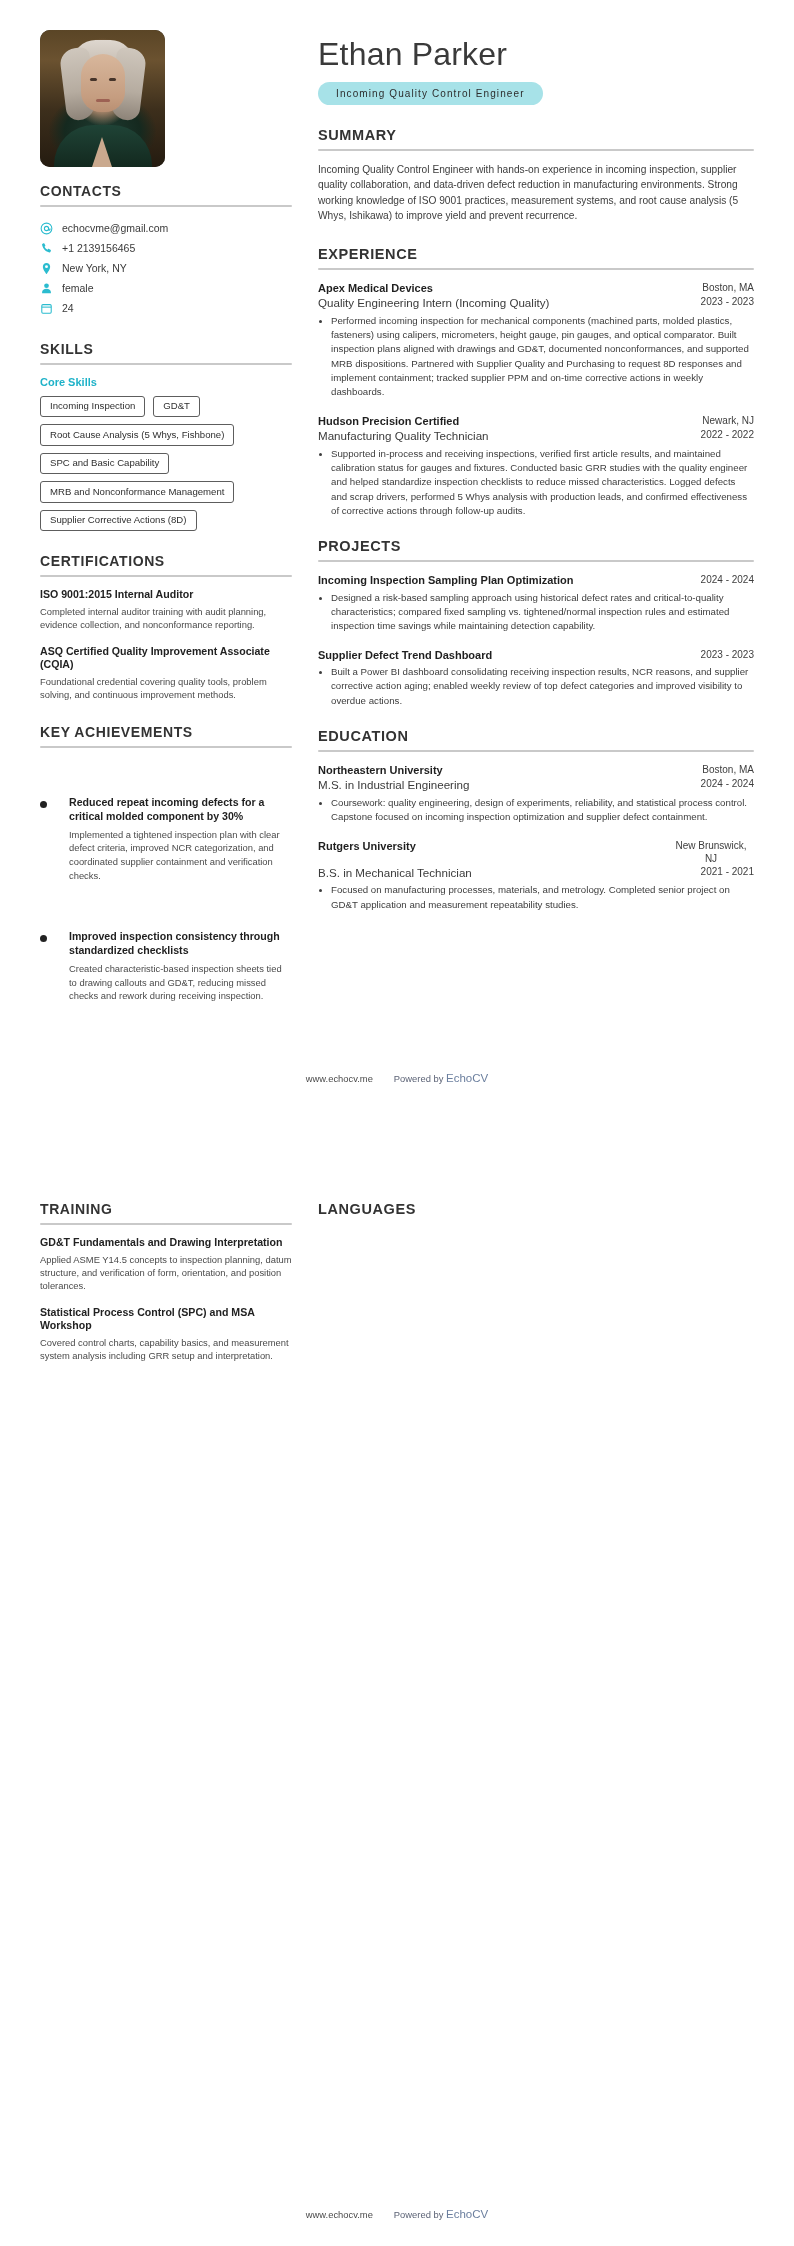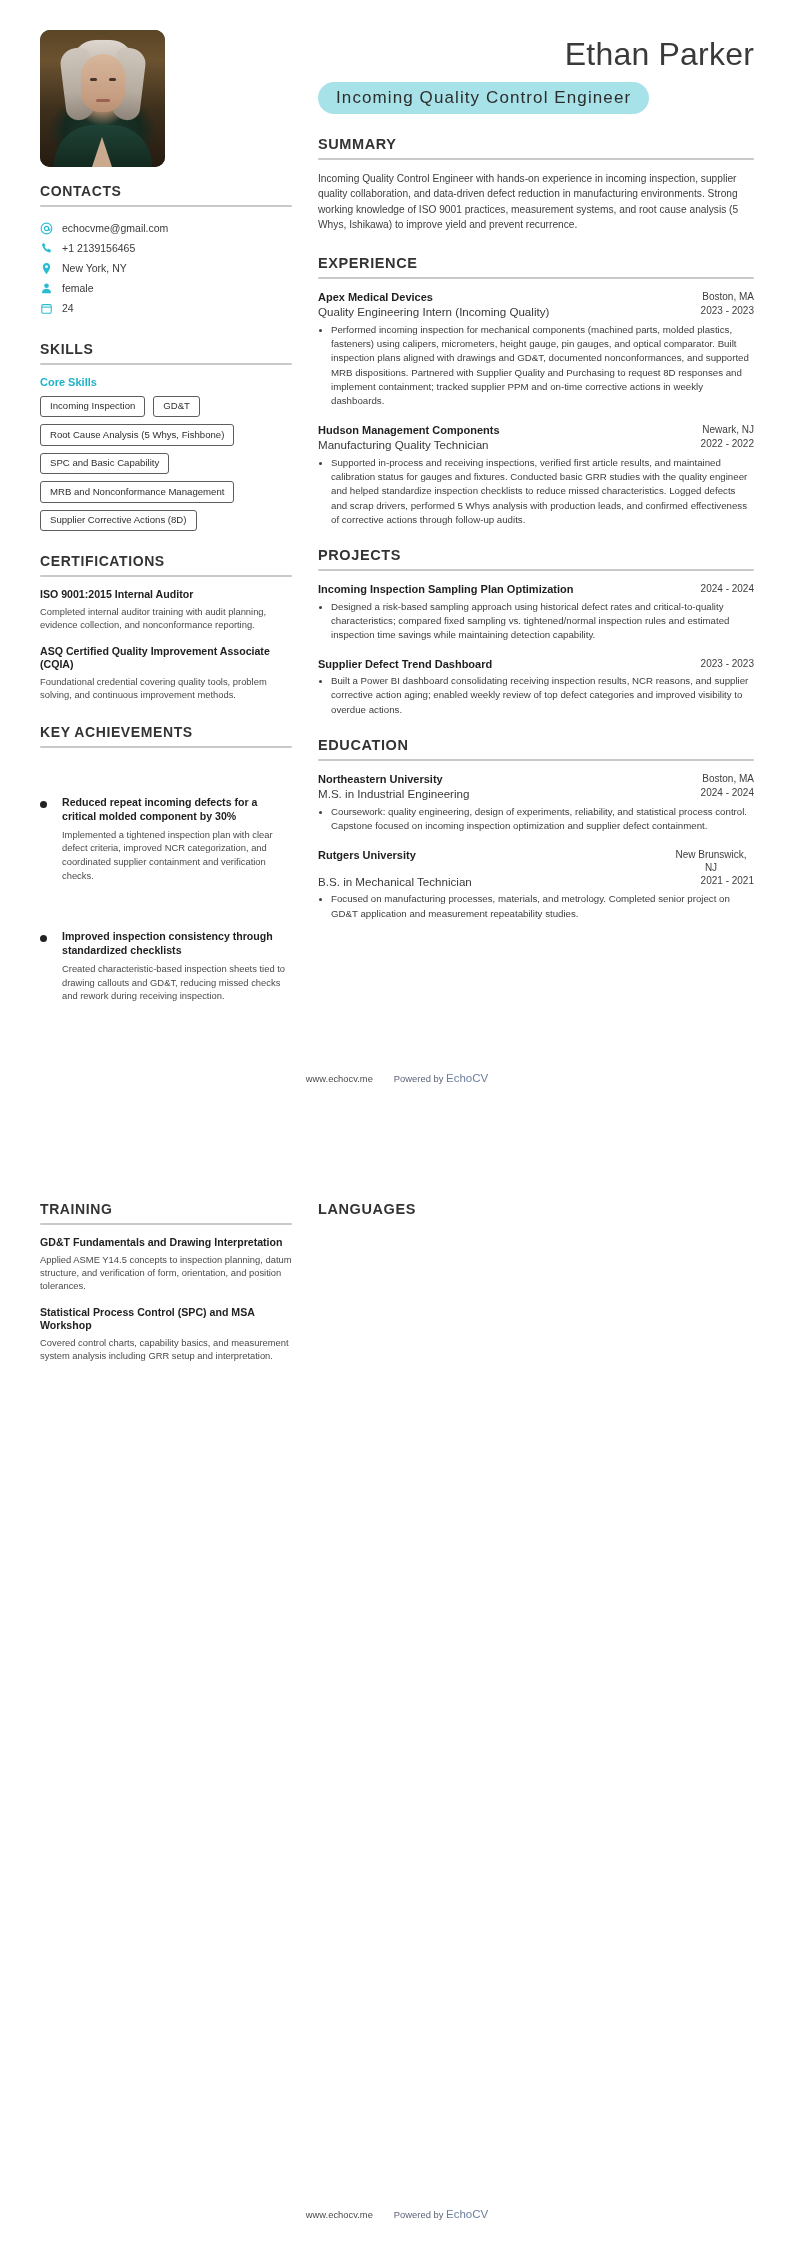--- a/index.html
+++ b/index.html
@@ -156,50 +156,49 @@
     margin-bottom: 3px;
   }
   .lentry-desc {
     font-size: 9.4px;
     color: #4a4a4a;
     line-height: 1.43;
   }
   .block { margin-bottom: 22px; }
 
   
-  .ach { display: flex; gap: 15px; margin-bottom: 14px; margin-top: 48px; }
+  .ach { display: flex; gap: 22px; margin-bottom: 14px; margin-top: 48px; }
   .ach-bullet {
     flex: 0 0 7px;
     width: 7px; height: 7px; border-radius: 50%;
     background: #222; margin-top: 5px;
   }
   .ach-body { flex: 1 1 auto; min-width: 0; }
   .ach-title {
     font-size: 10.6px; font-weight: 700; color: #1f1f1f;
     line-height: 1.32; margin-bottom: 4px;
   }
   .ach-desc { font-size: 9.4px; color: #4a4a4a; line-height: 1.45; }
 
   
   .name {
     font-size: 32px;
     font-weight: 400;
     color: #3a3a3a;
     letter-spacing: 0.2px;
     line-height: 1.05;
     margin: 8px 0 10px 0;
-    text-align: right;
   }
   .title-pill {
     display: inline-block;
     background: #a7e2e8;
     color: #2d2d2d;
     border-radius: 16px;
     padding: 6px 18px;
-    font-size: 17px;
+    font-size: 10px;
     font-weight: 500;
     letter-spacing: 1.1px;
     margin-bottom: 22px;
   }
   .summary {
     font-size: 10.2px;
     line-height: 1.52;
     color: #3d3d3d;
     margin-bottom: 22px;
   }
@@ -391,21 +390,21 @@
               <div class="entry-role">Quality Engineering Intern (Incoming Quality)</div>
               <div class="entry-dates">2023 - 2023</div>
             </div>
             <ul class="bullets">
               <li>Performed incoming inspection for mechanical components (machined parts, molded plastics, fasteners) using calipers, micrometers, height gauge, pin gauges, and optical comparator. Built inspection plans aligned with drawings and GD&amp;T, documented nonconformances, and supported MRB dispositions. Partnered with Supplier Quality and Purchasing to request 8D responses and implement containment; tracked supplier PPM and on-time corrective actions in weekly dashboards.</li>
             </ul>
           </div>
 
           <div class="entry">
             <div class="entry-row">
-              <div class="entry-org">Hudson Management Components</div>
+              <div class="entry-org">Hudson Precision Certified</div>
               <div class="entry-loc">Newark, NJ</div>
             </div>
             <div class="entry-row">
               <div class="entry-role">Manufacturing Quality Technician</div>
               <div class="entry-dates">2022 - 2022</div>
             </div>
             <ul class="bullets">
               <li>Supported in-process and receiving inspections, verified first article results, and maintained calibration status for gauges and fixtures. Conducted basic GRR studies with the quality engineer and helped standardize inspection checklists to reduce missed characteristics. Logged defects and scrap drivers, performed 5 Whys analysis with production leads, and confirmed effectiveness of corrective actions through follow-up audits.</li>
             </ul>
           </div>

